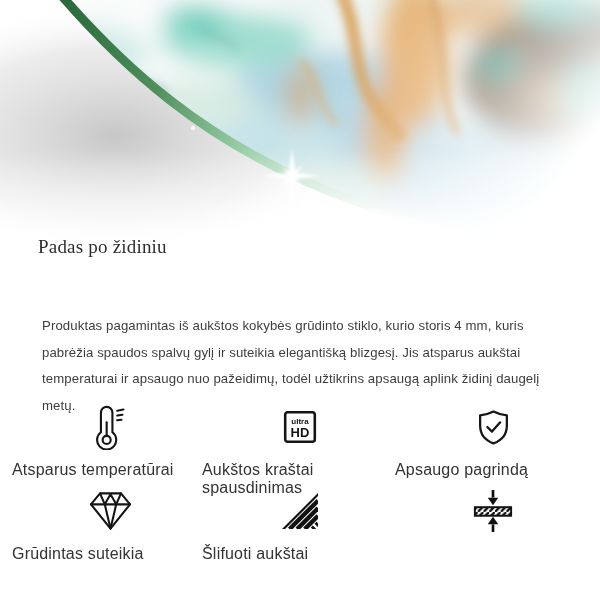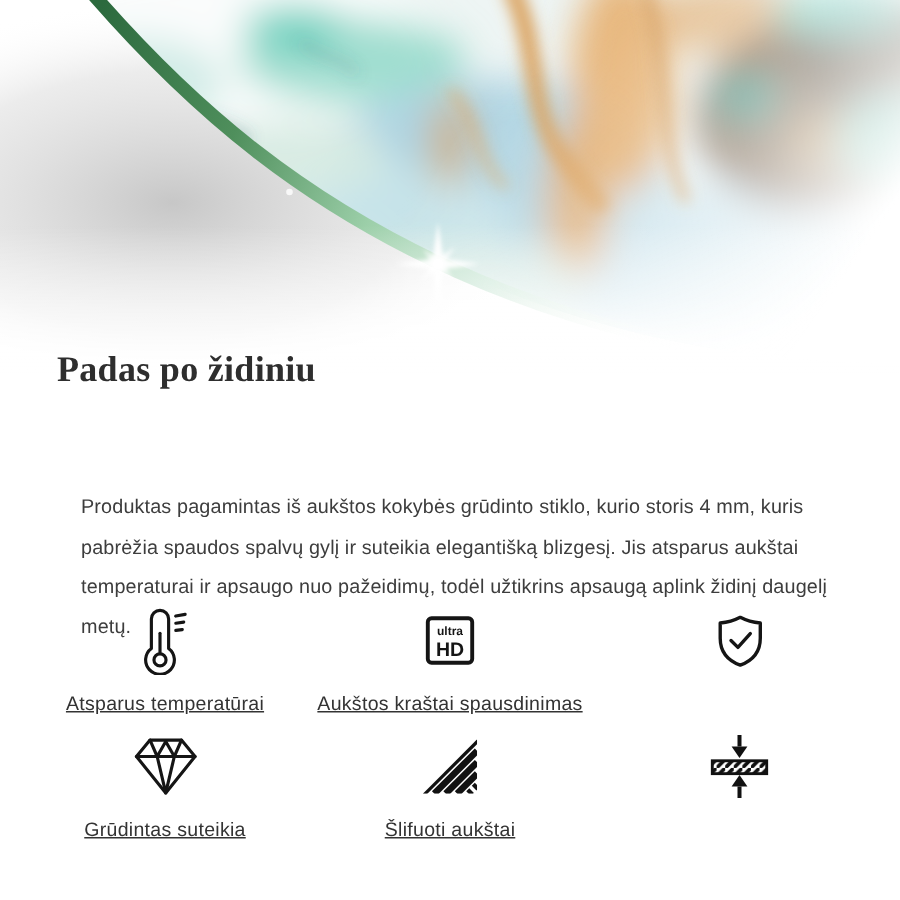--- a/index.html
+++ b/index.html
@@ -5,35 +5,35 @@
   html,body{margin:0;padding:0;}
   body{
     width:600px;height:600px;background:#ffffff;overflow:hidden;position:relative;
     font-family:"Liberation Sans","DejaVu Sans",sans-serif;
   }
   .stage{position:absolute;inset:0;width:600px;height:600px;background:#fff;}
   .hero{position:absolute;top:0;left:0;width:600px;height:250px;}
   .heading{
     position:absolute;top:229px;left:38px;margin:0;
     font-family:"Liberation Serif","DejaVu Serif",serif;
-    font-weight:700;font-size:24px;line-height:36px;color:#2e2e2e;letter-spacing:.2px;
+    font-weight:400;font-size:19px;line-height:36px;color:#2e2e2e;letter-spacing:.2px;
   }
   .heading span{display:block;}
   .descr{
-    position:absolute;top:309px;left:38px;width:532px;margin:16px;
+    position:absolute;top:309px;left:38px;width:532px;margin:4px;
     font-size:13.2px;line-height:26.6px;color:#3d3d3d;letter-spacing:.1px;text-align:left;
   }
-  .feature{position:absolute;width:196px;text-align:center;}
+  .feature{position:absolute;width:196px;text-align:left;}
   .f-r1{top:401px;}
   .f-r2{top:485px;}
   .f-c1{left:12px;}
   .f-c2{left:202px;}
   .f-c3{left:395px;}
   .icn{height:52px;display:flex;align-items:center;justify-content:center;}
-  .lbl{margin-top:8px;font-size:13px;color:#333333;letter-spacing:.2px;text-decoration:underline;}
+  .lbl{margin-top:8px;font-size:16px;color:#333333;letter-spacing:.2px;}
   .ico{stroke:#151515;fill:none;stroke-width:2.2;stroke-linecap:round;stroke-linejoin:round;}
   .hd-txt{font-family:"Liberation Sans",sans-serif;fill:#151515;stroke:none;}
 </style>
 </head>
 <body>
 
 <div class="stage">
 
   <div class="hero">
     <svg width="600" height="250" viewBox="0 0 600 250">
@@ -159,20 +159,21 @@
       <div class="lbl">Aukštos kraštai spausdinimas</div>
     </div>
 
     <div class="feature f-r1 f-c3">
       <div class="icn">
         <svg width="37" height="37" viewBox="0 0 36 36" class="ico" stroke-width="2.4">
           <path d="M18,2.5 C22,4.6 26.5,5.8 31,6.2 L31,16 C31,25 26,30.5 18,33.5 C10,30.5 5,25 5,16 L5,6.2 C9.5,5.8 14,4.6 18,2.5 Z"></path>
           <path d="M12,17.5 L16.5,22 L24.5,13"></path>
         </svg>
       </div>
+      <div class="lbl">Apsaugo pagrindą</div>
     </div>
 
     <div class="feature f-r2 f-c1">
       <div class="icn">
         <svg width="47" height="40" viewBox="0 0 46 42" class="ico" stroke-width="2">
           <path d="M12,2.5 L34,2.5 L43.5,14 L23,39.5 L2.5,14 Z"></path>
           <line x1="2.5" y1="14" x2="43.5" y2="14"></line>
           <path d="M12,2.5 L17,14 L23,3.5 L29,14 L34,2.5"></path>
           <path d="M17,14 L23,39.5 L29,14"></path>
         </svg>

